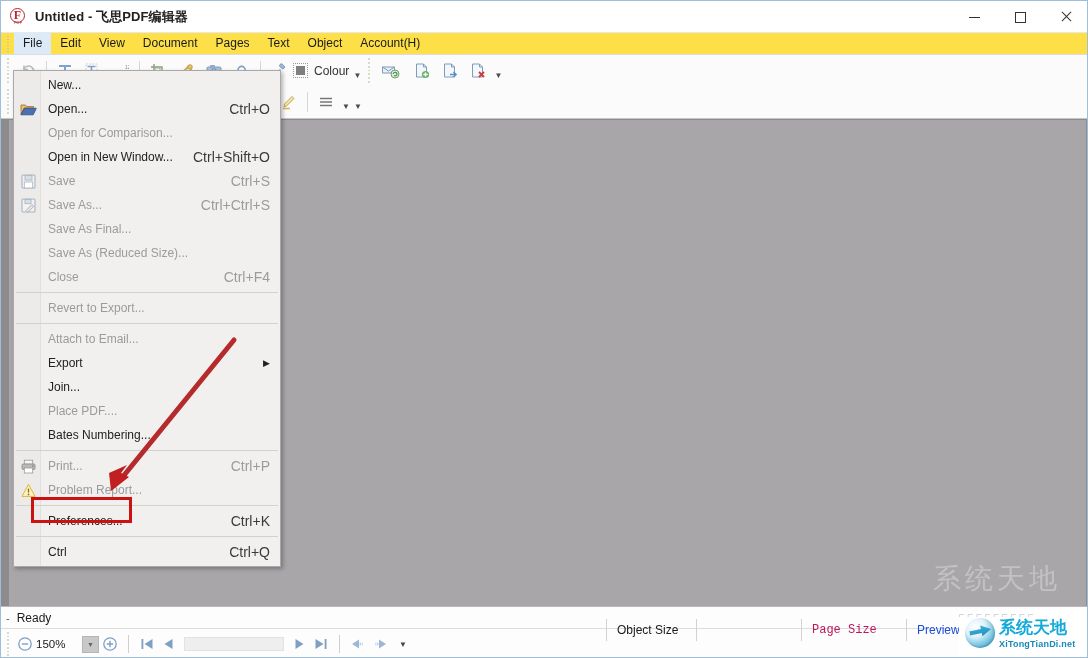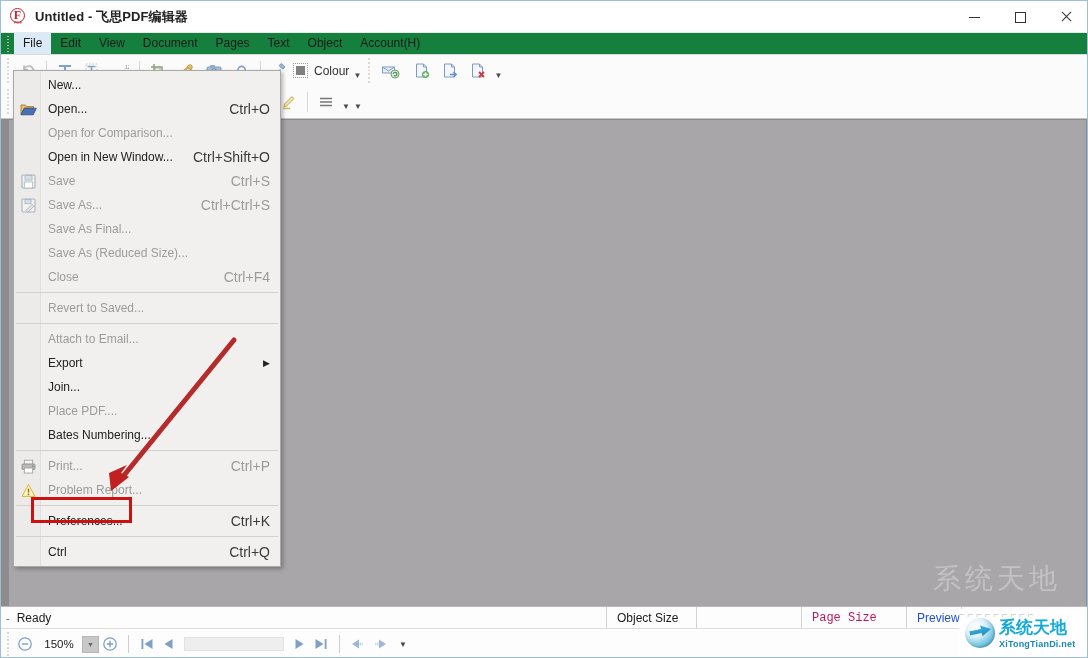--- a/index.html
+++ b/index.html
@@ -66,21 +66,21 @@
     content:""; position: absolute; left: 0; top: 5px;
     width: 13px; height: 1px; background: #333;
   }
   .wc-close:before { transform: rotate(45deg); }
   .wc-close:after  { transform: rotate(-45deg); }
 
   
   .menubar {
     position: absolute; left: 0; top: 32px;
     width: 1088px; height: 22px;
-    background: #15803d;
+    background: #fde047;
     display: flex; align-items: center;
     border-bottom: 1px solid #dcdcdc;
   }
   .grip {
     width: 8px; height: 16px; margin-left: 3px; margin-right: 2px;
     display: flex; flex-direction: column; justify-content: center;
     align-items: center; gap: 2px; flex: none;
   }
   .grip i { display:block; width: 2px; height: 2px; background: #c9bfa8; border-radius: 1px; }
   .menu-item {
@@ -204,21 +204,21 @@
     border-top: 1px solid #b9b9b9;
   }
   .st-row1 {
     position: absolute; left: 0; top: 0; width: 1088px; height: 22px;
     display: flex; align-items: center;
     border-bottom: 1px solid #dcdcdc;
   }
   .st-dash { font-size: 11px; color: #555; margin-left: 5px; margin-right: 7px; }
   .st-ready { font-size: 12px; color: #1a1a1a; }
   .st-cell {
-    position: absolute; top: 0; height: 22px;
+    position: absolute; top: 12px; height: 22px;
     display: flex; align-items: center;
     border-left: 1px solid #d2d2d2;
     padding-left: 10px; font-size: 12px;
   }
   .st-cell.obj  { left: 605px; width: 90px; color: #1a1a1a; }
   .st-cell.mid  { left: 695px; width: 105px; }
   .st-cell.page { left: 800px; width: 105px; color: #be185d; font-family: Liberation Mono, monospace; }
   .st-cell.prev { left: 905px; width: 55px; color: #1d4ed8; }
   .st-cell.tail { left: 960px; width: 128px; border-left: 1px solid #d2d2d2;}
 
@@ -226,21 +226,21 @@
     position: absolute; left: 0; top: 22px; width: 1088px; height: 30px;
     display: flex; align-items: center;
   }
   .zbtn {
     width: 22px; height: 22px; flex: none;
     display: flex; align-items: center; justify-content: center;
     color: #5b7fa8; cursor: default;
   }
   .zoom-val {
     width: 46px; height: 18px; flex: none;
-    font-size: 11.5px; color: #222; text-align: center; line-height: 18px;
+    font-size: 11.5px; color: #222; text-align: left; line-height: 18px;
   }
   .zoom-sel {
     width: 17px; height: 17px; flex: none; background: #c8c8c8;
     border: 1px solid #b6b6b6;
     display: flex; align-items: center; justify-content: center;
     font-size: 7px; color: #666; cursor: default;
   }
   .nav-track {
     width: 100px; height: 14px; background: #eeeeee;
     border: 1px solid #e3e3e3; flex: none; margin: 0 4px;
@@ -612,21 +612,21 @@
     </div>
 
     <div class="mi disabled">
       <span class="label">Close</span>
       <span class="accel">Ctrl+F4</span>
     </div>
 
     <div class="msep"></div>
 
     <div class="mi disabled">
-      <span class="label">Revert to Saved...</span>
+      <span class="label">Revert to Export...</span>
       <span class="accel"></span>
     </div>
 
     <div class="msep"></div>
 
     <div class="mi disabled">
       <span class="label">Attach to Email...</span>
       <span class="accel"></span>
     </div>
 

